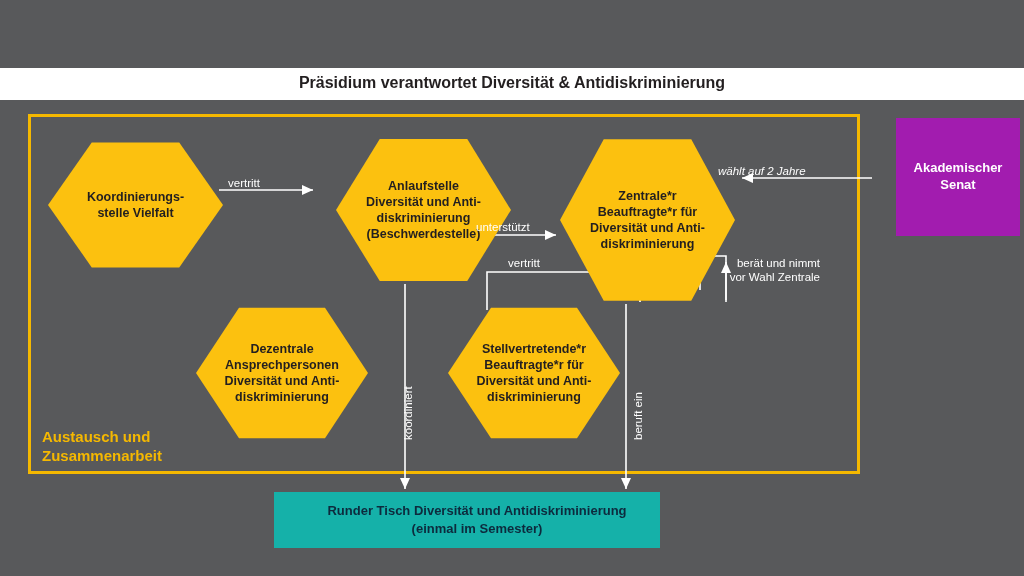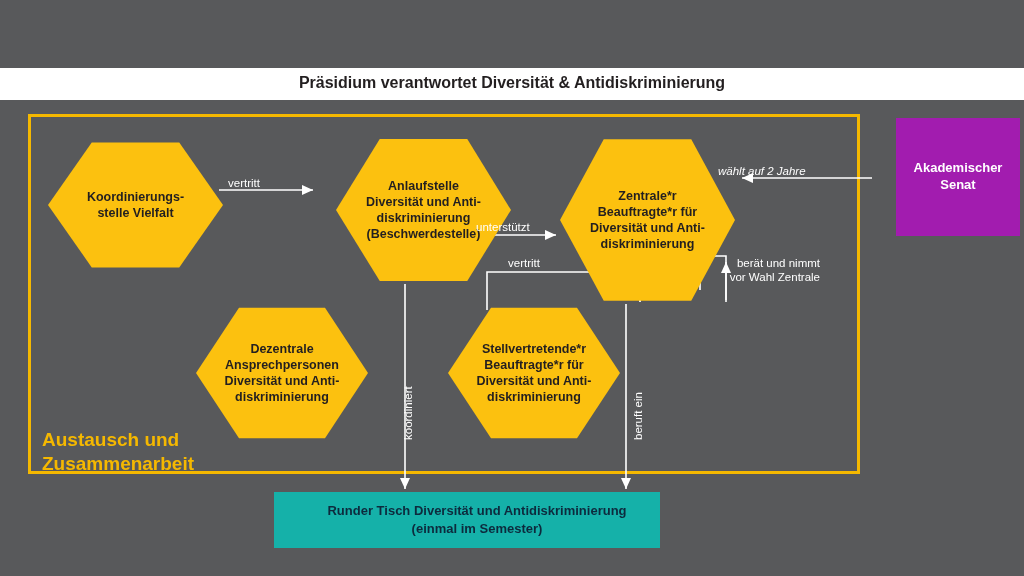--- a/index.html
+++ b/index.html
@@ -54,21 +54,21 @@
     left: 28px; top: 114px;
     width: 832px; height: 360px;
     border: 3px solid #f5b800;
     box-sizing: border-box;
   }
   .frame-label {
     position: absolute;
     left: 42px; top: 428px;
     width: 190px;
     color: #f5b800;
-    font-size: 19px;
+    font-size: 15px;
     font-weight: bold;
     line-height: 1.25;
   }
 
   
   .hex {
     position: absolute;
     background: #fcc10f;
     -webkit-clip-path: polygon(25% 2%, 75% 2%, 100% 50%, 75% 98%, 25% 98%, 0% 50%);
     clip-path: polygon(25% 2%, 75% 2%, 100% 50%, 75% 98%, 25% 98%, 0% 50%);

